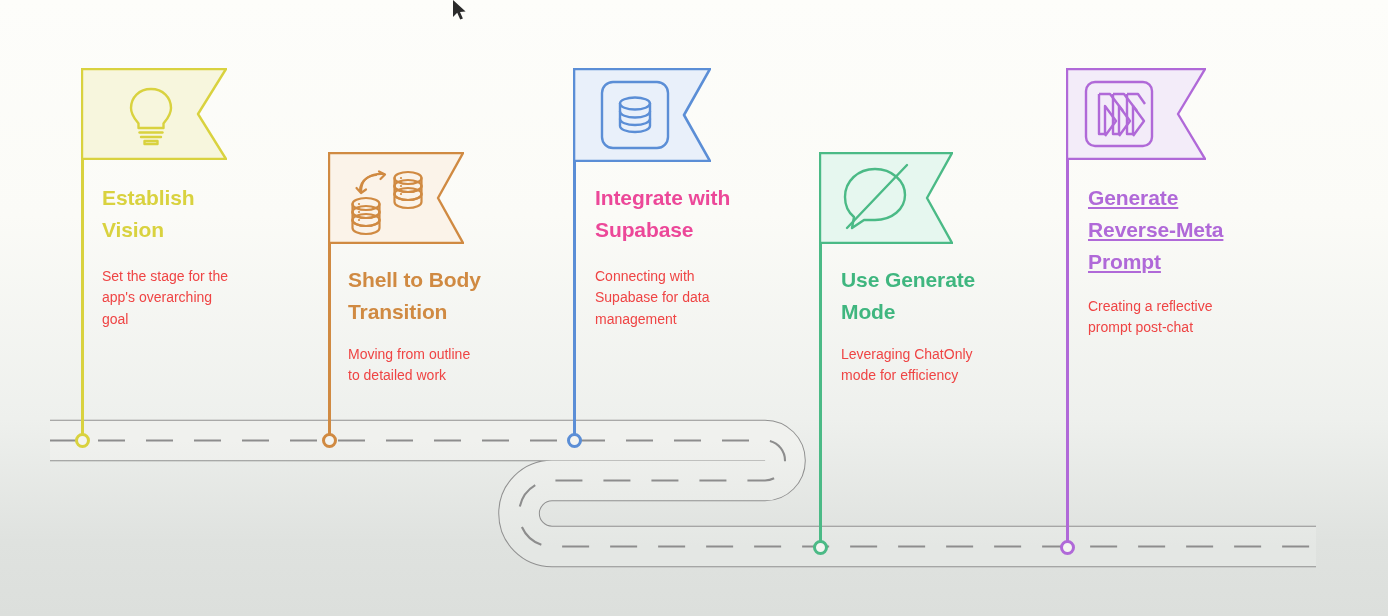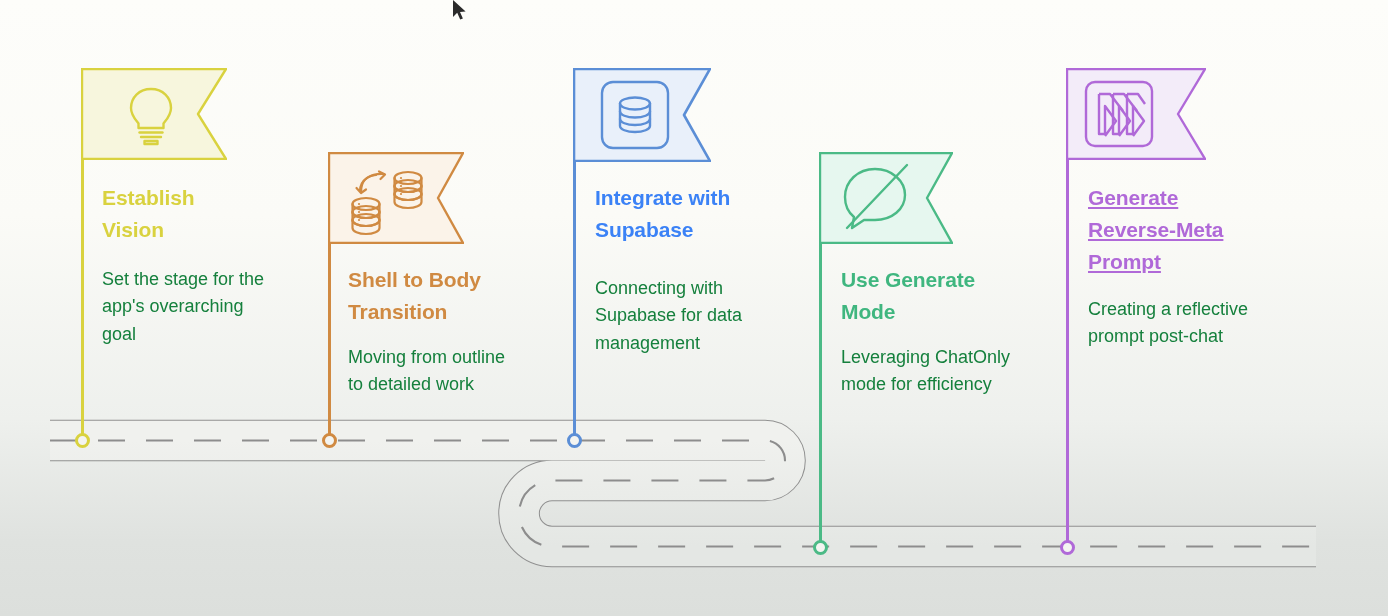--- a/index.html
+++ b/index.html
@@ -14,21 +14,21 @@
   #roadSvg{position:absolute;left:0;top:0;width:1388px;height:616px;}
   .milestone{position:absolute;}
   .pole{position:absolute;width:3px;top:0;}
   .flag{position:absolute;left:3px;top:0;}
   .flag svg{display:block;}
   .mtitle{
     position:absolute;font-weight:bold;font-size:21px;line-height:1.52;
     letter-spacing:-0.1px;white-space:pre-line;
   }
   .mdesc{
-    position:absolute;font-size:18px;line-height:1.52;color:#15803d;
+    position:absolute;font-size:14px;line-height:1.52;color:#ef4444;
     white-space:pre-line;
   }
   .marker{position:absolute;width:15px;height:15px;border-radius:50%;
           background:#f3f4f1;box-sizing:border-box;}
   #cursor{position:absolute;pointer-events:none;}
 </style>
 </head>
 <body>
 
 <div id="stage">
@@ -147,23 +147,23 @@
           <rect x="29" y="14" width="66" height="66" rx="11"></rect>
           <g transform="translate(46,29)" stroke-linecap="round">
             <ellipse cx="16" cy="6.5" rx="15" ry="6"></ellipse>
             <path d="M1,6.5 L1,29 A15,6 0 0 0 31,29 L31,6.5"></path>
             <path d="M1,14.5 A15,6 0 0 0 31,14.5"></path>
             <path d="M1,22 A15,6 0 0 0 31,22"></path>
           </g>
         </g>
       </svg>
     </div>
-    <div class="mtitle" style="left:595px;top:182px;color:#3b82f6;width:200px;">Integrate with
+    <div class="mtitle" style="left:595px;top:182px;color:#ec4899;width:200px;">Integrate with
 Supabase</div>
-    <div class="mdesc" style="left:595px;top:266px;width:200px;margin-top:9px;">Connecting with
+    <div class="mdesc" style="left:595px;top:266px;width:200px;">Connecting with
 Supabase for data
 management</div>
     <div class="marker" style="left:567px;top:433px;border:3px solid #5b8ed6;"></div>
   </div>
 
   <div class="milestone">
     <div class="pole" style="left:819px;top:152px;height:398px;background:#4bba86;"></div>
     <div class="flag" style="left:819px;top:152px;">
       <svg width="134" height="92" viewBox="0 0 134 92">
         <path d="M1,1 L133,1 L108,46 L133,91 L1,91 Z" fill="#e6f7ef" stroke="#4bba86" stroke-width="2.4" stroke-linejoin="round"></path>

